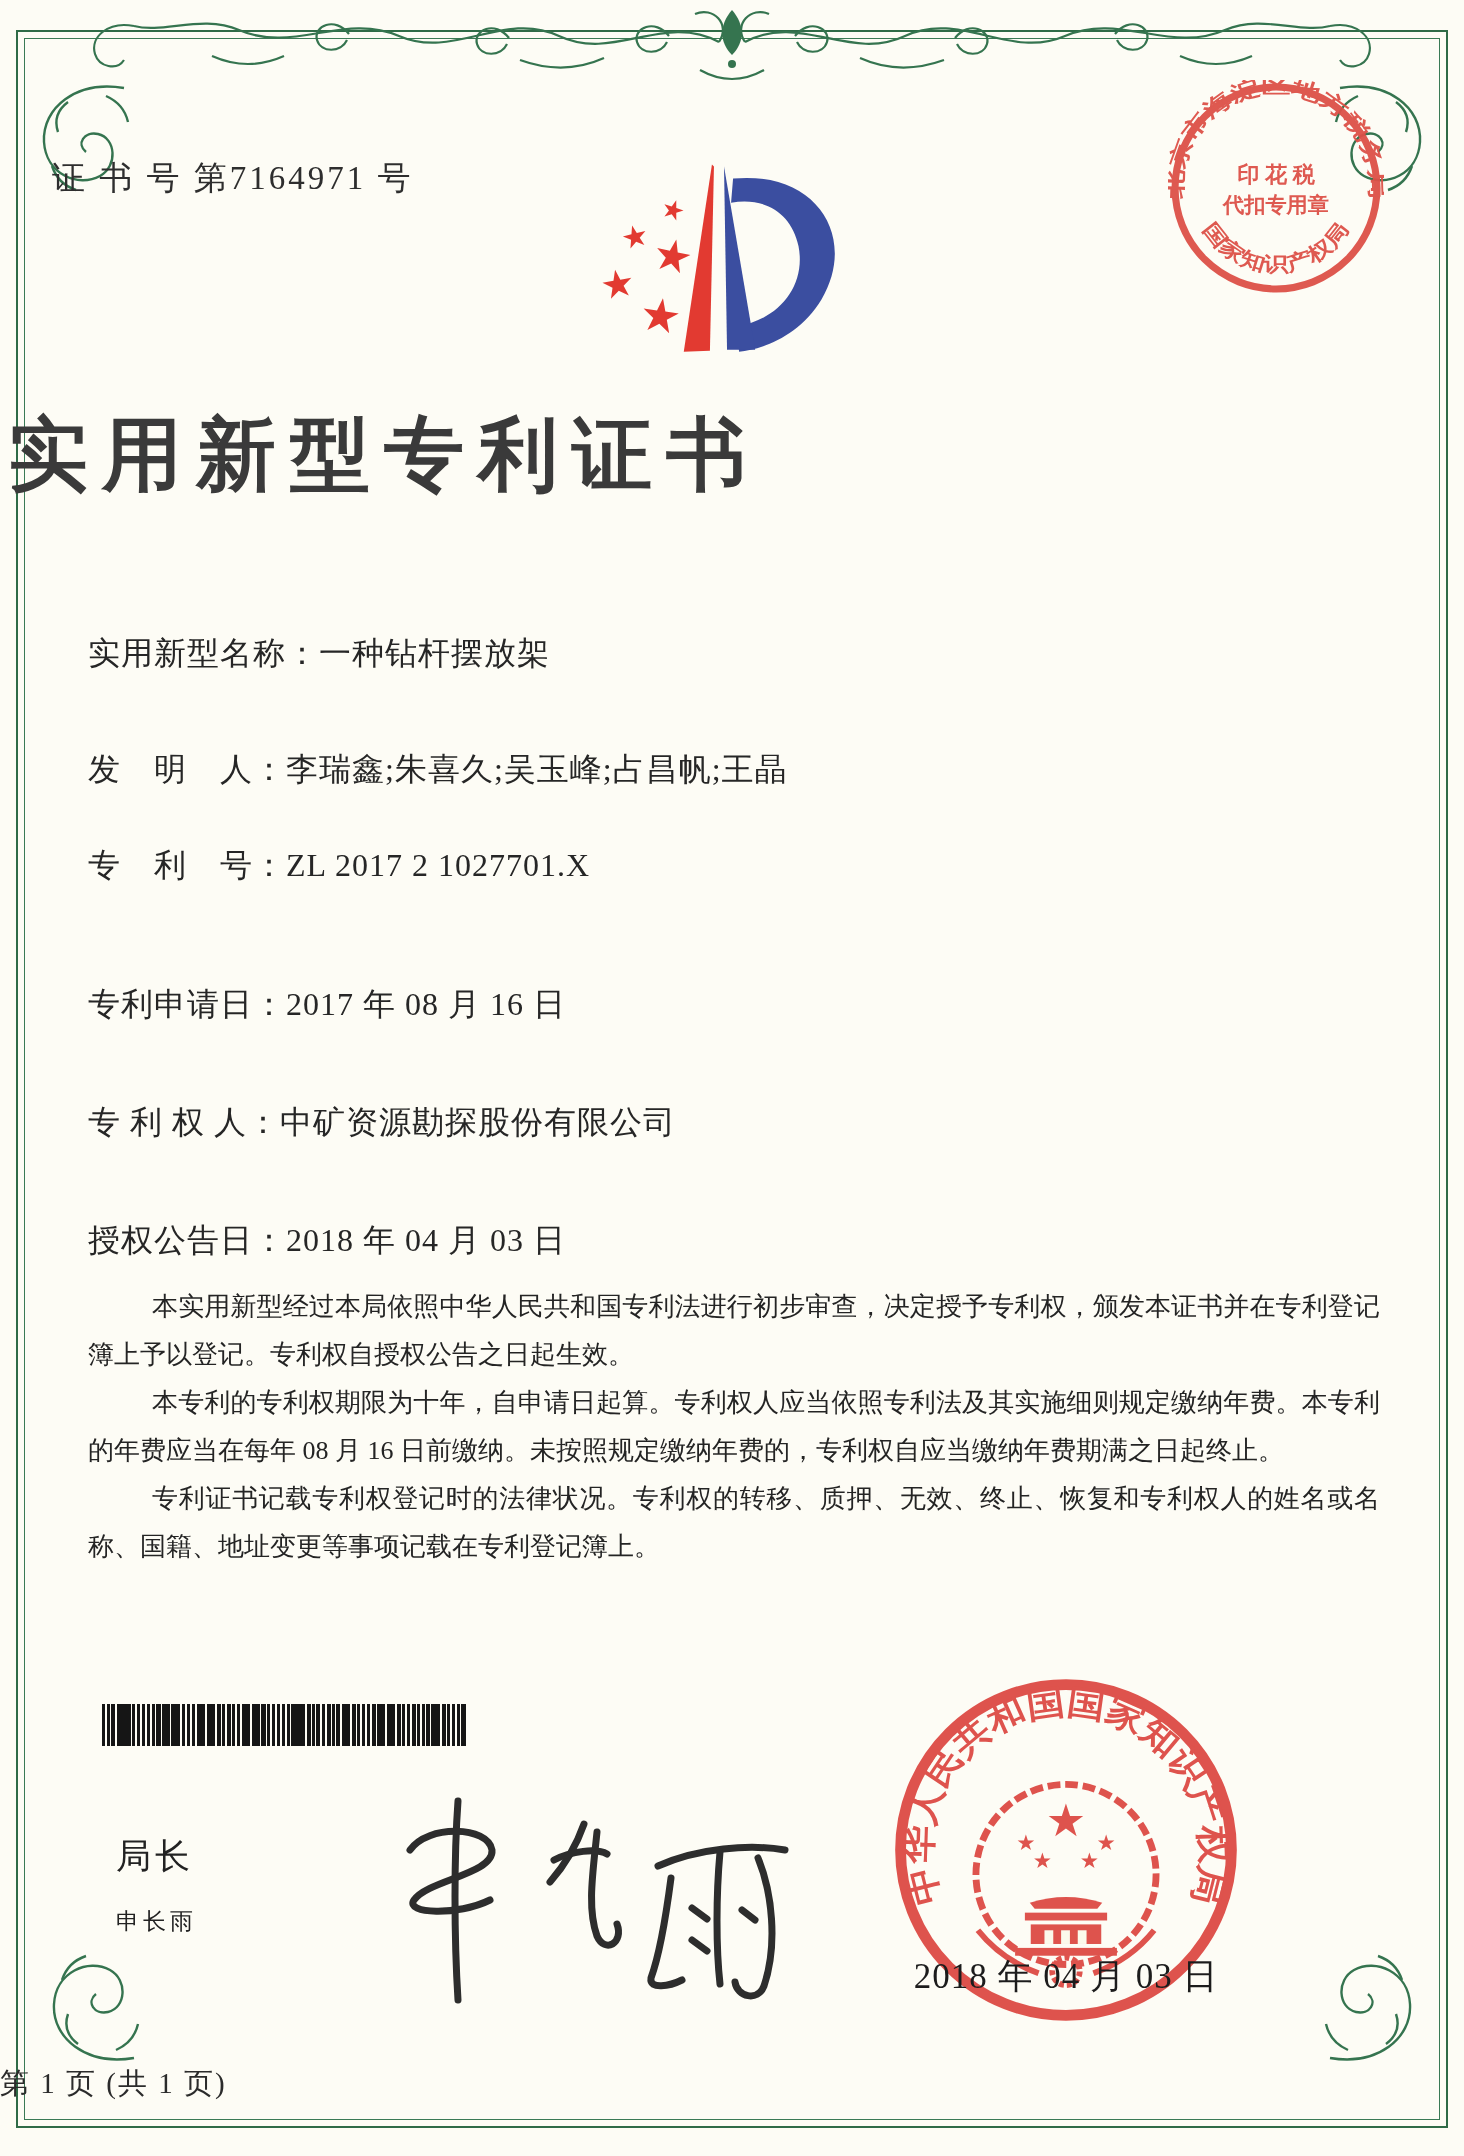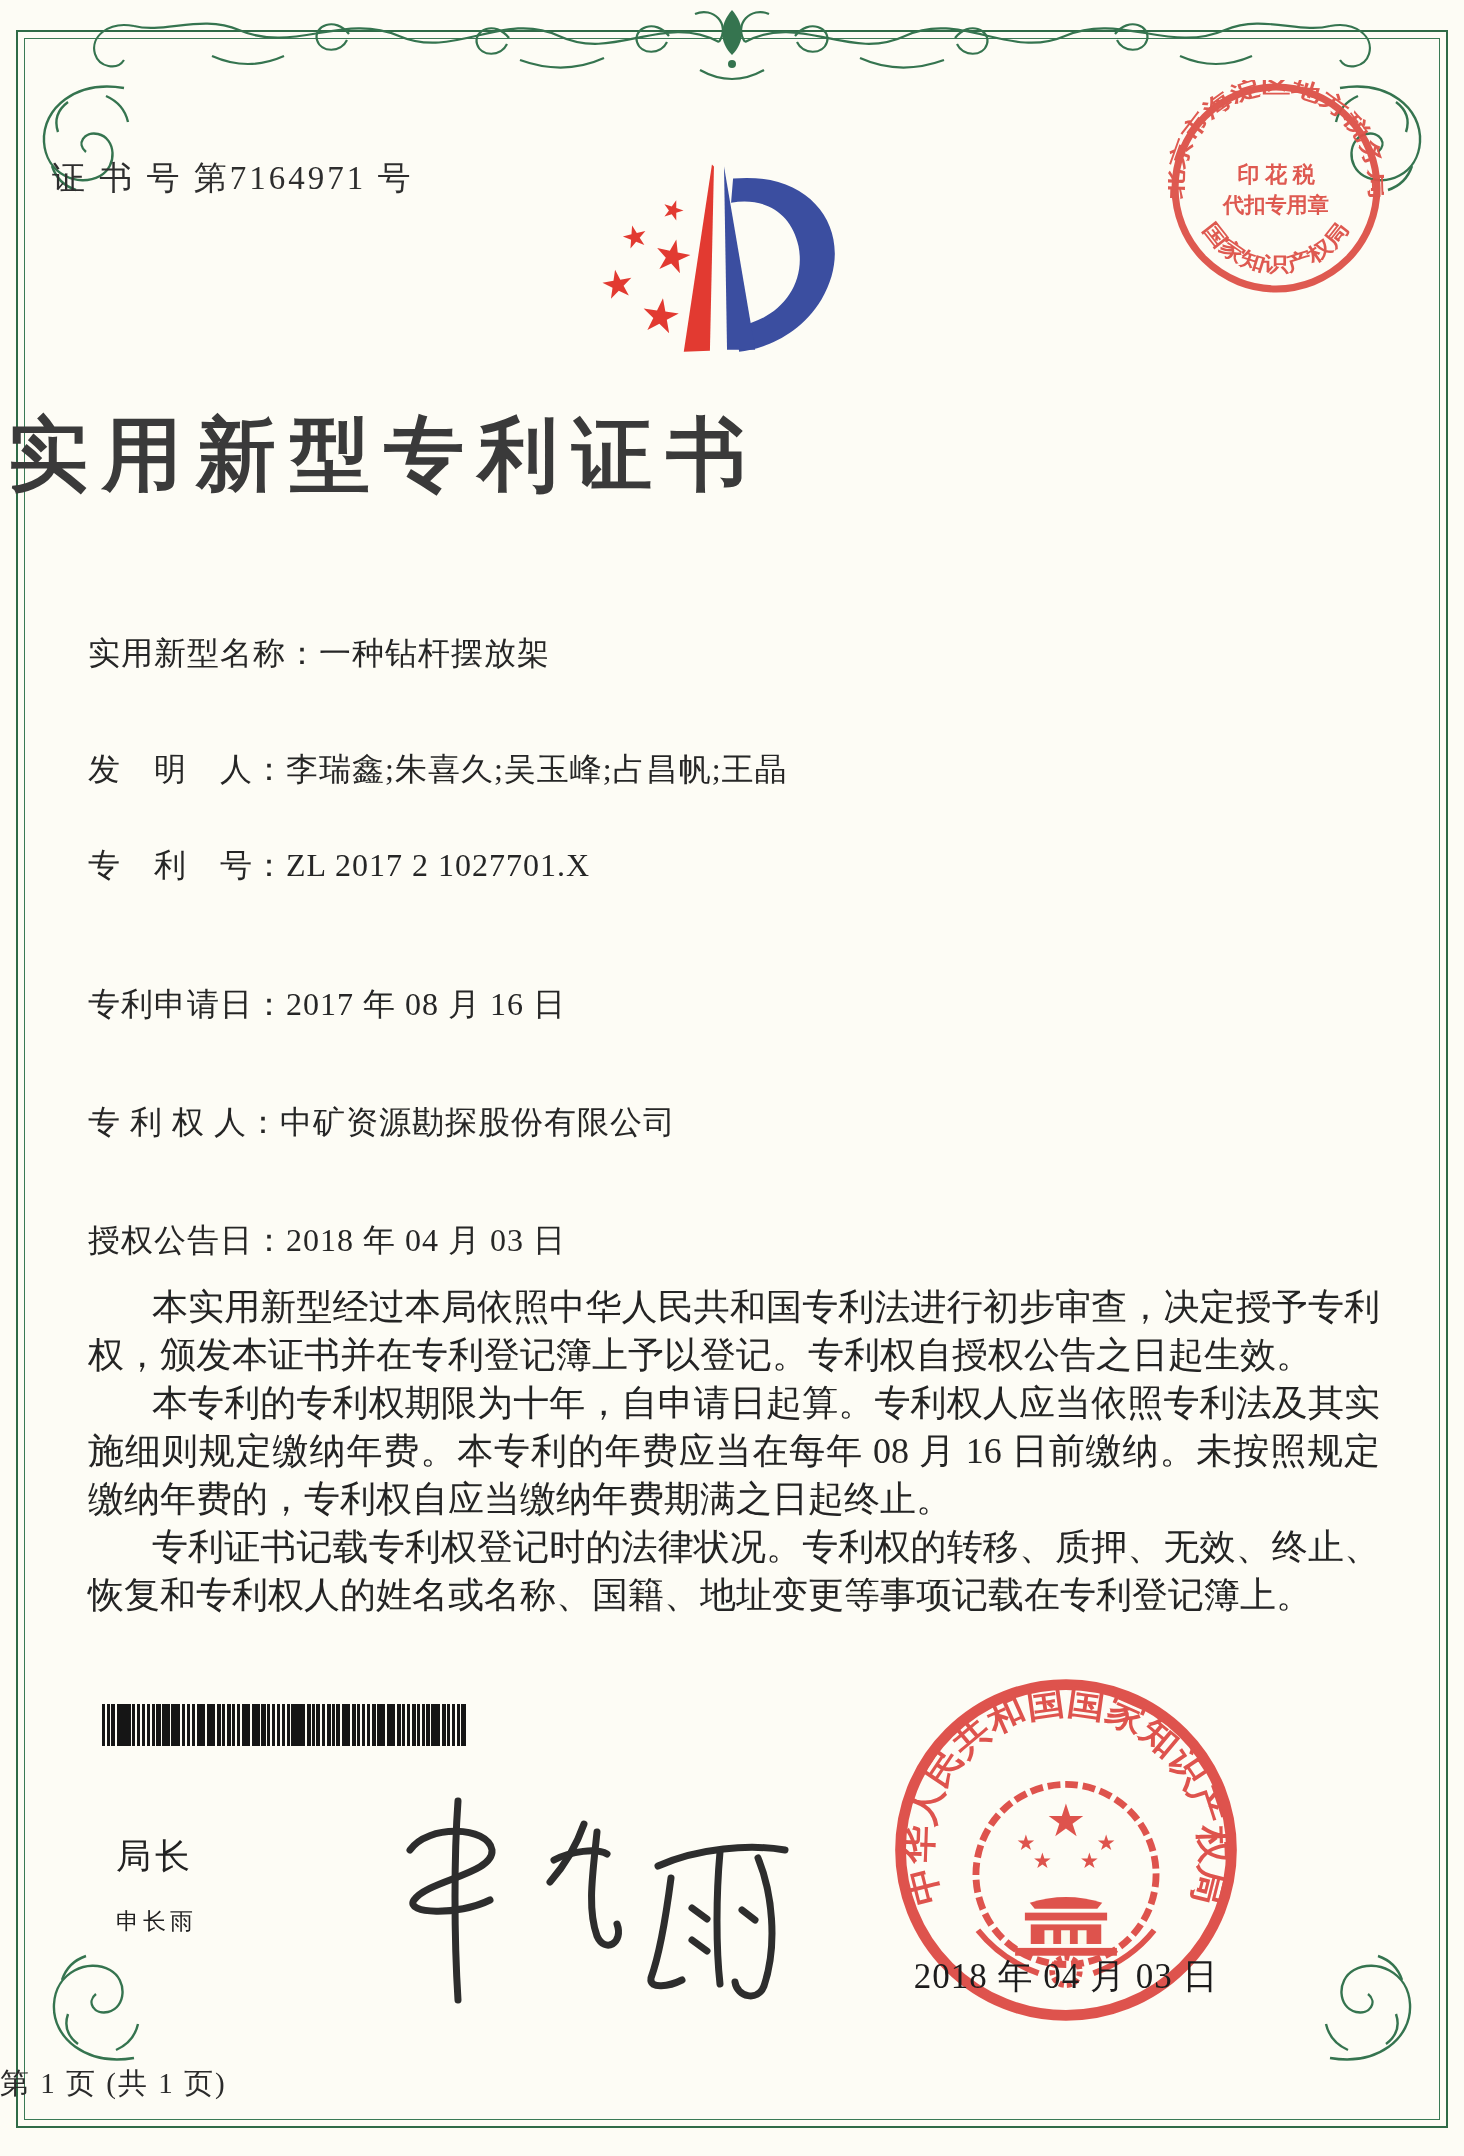--- a/index.html
+++ b/index.html
@@ -17,21 +17,21 @@
   .corner.tr{right:34px;top:80px;transform:scaleX(-1);}
   .corner.bl{left:44px;top:1950px;transform:scaleY(-1);}
   .corner.br{right:44px;top:1950px;transform:scale(-1,-1);}
   .cert-no{position:absolute;left:52px;top:156px;font-size:33px;letter-spacing:3px;color:#2e2e2e;}
   .tax-stamp{position:absolute;left:1168px;top:80px;width:216px;height:216px;opacity:.95;}
   .logo{position:absolute;left:560px;top:128px;width:322px;height:242px;}
   .title{position:absolute;left:8px;top:402px;width:100%;text-align:left;
          font-size:80px;font-weight:700;letter-spacing:14px;color:#3a3a3a;}
   .field{position:absolute;left:88px;font-size:32px;letter-spacing:1px;white-space:nowrap;color:#262626;}
   .f0{top:632px;} .f1{top:748px;} .f2{top:844px;} .f3{top:983px;} .f4{top:1101px;text-align:right;} .f5{top:1219px;}
-  .paras{position:absolute;left:88px;width:1292px;top:1283px;font-size:36px;line-height:48px;
+  .paras{position:absolute;left:88px;width:1292px;top:1283px;font-size:26px;line-height:48px;
          text-align:justify;color:#242424;}
   .paras p{margin:0;text-indent:64px;}
   .barcode{position:absolute;left:102px;top:1704px;width:364px;height:42px;
     background:
       repeating-linear-gradient(90deg,#151515 0 3px,transparent 3px 5px),
       repeating-linear-gradient(90deg,#151515 0 2px,transparent 2px 9px),
       repeating-linear-gradient(90deg,transparent 0 6px,#151515 6px 8px,transparent 8px 17px),
       repeating-linear-gradient(90deg,transparent 0 11px,#151515 11px 13px,transparent 13px 29px);
   }
   .director-title{position:absolute;left:116px;top:1833px;font-size:35px;letter-spacing:4px;color:#222;}

